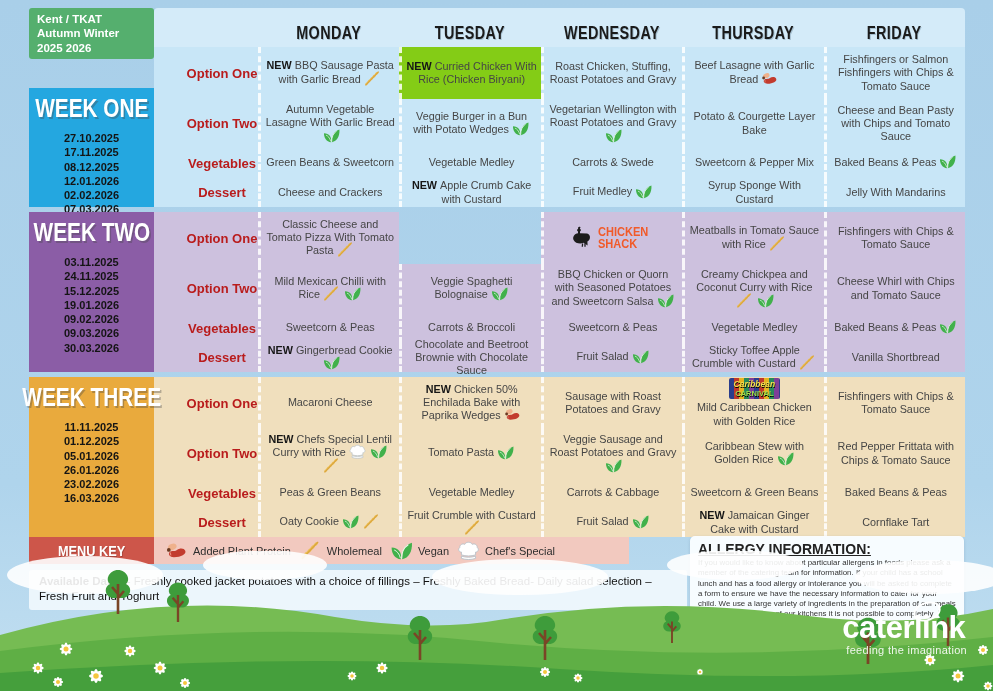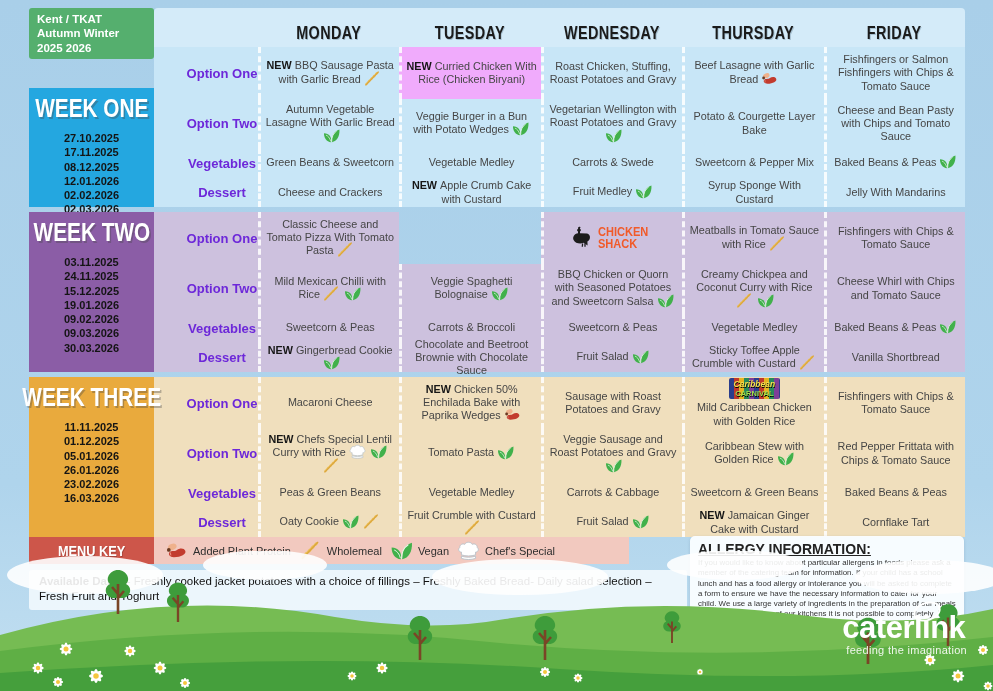--- a/index.html
+++ b/index.html
@@ -21,21 +21,21 @@
   .day-strip-cell.last{border-radius:0 4px 0 0;}
   .day-label{font-weight:800;font-size:18px;color:#1b1b1b;display:inline-block;
     transform:scaleX(0.8);letter-spacing:0.5px;text-shadow:1px 1px 0 rgba(120,150,170,0.5);}
   
   .week-band{grid-template-rows:52px 49px 30px 29px;margin-bottom:5px;}
   .week-label{grid-column:1;grid-row:1/5;display:flex;flex-direction:column;align-items:center;padding-top:5px;}
   .week-name{color:#fff;font-weight:800;font-size:26px;display:inline-block;transform:scaleX(0.8);
     text-shadow:2px 2px 0 rgba(70,70,70,0.35);white-space:nowrap;}
   .week-dates{margin-top:7px;font-size:11px;font-weight:600;color:#141414;line-height:1.3;text-align:center;}
   .row-label{grid-column:2;display:flex;align-items:center;justify-content:center;
-    font-weight:bold;font-size:13px;color:#6d28d9;padding-left:32px;}
+    font-weight:bold;font-size:13px;color:#b91c1c;padding-left:32px;}
   .cell{display:flex;align-items:center;justify-content:center;text-align:center;
     padding:1px 4px;border-left:3px dashed rgba(255,255,255,0.85);}
   .dish{font-size:10.8px;color:#454545;line-height:1.22;}
   .dish b{color:#161616;}
   .icon{display:inline-block;width:19px;height:17px;vertical-align:middle;margin:-3px 0 0 2px;}
   .icon svg{width:100%;height:100%;display:block;}
   
   .cs-logo{display:flex;align-items:center;justify-content:flex-start;gap:2px;}
   .cs-chicken{width:26px;height:26px;}
   .cs-text{text-align:left;font-weight:800;font-size:13px;line-height:0.95;color:#F15A29;
@@ -97,38 +97,38 @@
   <div id="weeks">
       <section class="grid7 week-band">
         <div class="week-label" style="background: rgb(36, 167, 224); margin-top: 41px;">
           <span class="week-name">WEEK ONE</span>
           <div class="week-dates">
             <div>27.10.2025</div>
             <div>17.11.2025</div>
             <div>08.12.2025</div>
             <div>12.01.2026</div>
             <div>02.02.2026</div>
-            <div>02.03.2026</div>
+            <div>07.03.2026</div>
             <div>23.03.2026</div>
           </div>
         </div>
         <div class="row-label" style="grid-row: 1; background: rgb(200, 230, 247);">Option One</div>
         <div class="cell" style="grid-area: 1 / 3; background: rgb(200, 230, 247);">
           <div class="dish"><span><b>NEW </b>BBQ Sausage Pasta with Garlic Bread</span><span class="icon"><svg viewBox="0 0 22 22">
                 <g fill="#EDBE52">
                   <ellipse cx="16.5" cy="4.5" rx="2.8" ry="1.5" transform="rotate(-42 16.5 4.5)"></ellipse>
                   <ellipse cx="13.2" cy="7.8" rx="3" ry="1.6" transform="rotate(-42 13.2 7.8)"></ellipse>
                   <ellipse cx="9.9" cy="11.1" rx="3" ry="1.6" transform="rotate(-42 9.9 11.1)"></ellipse>
                   <ellipse cx="6.6" cy="14.4" rx="3" ry="1.6" transform="rotate(-42 6.6 14.4)"></ellipse>
                   <ellipse cx="3.6" cy="17.6" rx="2.6" ry="1.4" transform="rotate(-42 3.6 17.6)"></ellipse>
                 </g>
                 <path d="M19 2 L2 20" stroke="#D9A53F" stroke-width="1.4"></path>
               </svg></span></div>
         </div>
-        <div class="cell" style="grid-area: 1 / 4; background: #f0abfc;">
+        <div class="cell" style="grid-area: 1 / 4; background: #84cc16;">
           <div class="dish"><span><b>NEW </b>Curried Chicken With Rice (Chicken Biryani)</span></div>
         </div>
         <div class="cell" style="grid-area: 1 / 5; background: rgb(200, 230, 247);">
           <div class="dish"><span>Roast Chicken, Stuffing, Roast Potatoes and Gravy</span></div>
         </div>
         <div class="cell" style="grid-area: 1 / 6; background: rgb(200, 230, 247);">
           <div class="dish"><span>Beef Lasagne with Garlic Bread</span><span class="icon"><svg viewBox="0 0 24 18">
                 <ellipse cx="8" cy="5.5" rx="4.2" ry="3" transform="rotate(-20 8 5.5)" fill="#EFB18C"></ellipse>
                 <circle cx="4.6" cy="8.4" r="1.8" fill="#6B3A22"></circle>
                 <path d="M9.5 15.5 C5.5 15.5 3.5 12.5 5.5 10.5 C7.5 8.5 10 10.5 12.5 8.5 C15 6.5 19.5 6.5 20.5 9.5 C21.5 12.5 16.5 15.5 9.5 15.5 Z" fill="#C23B2E"></path>

